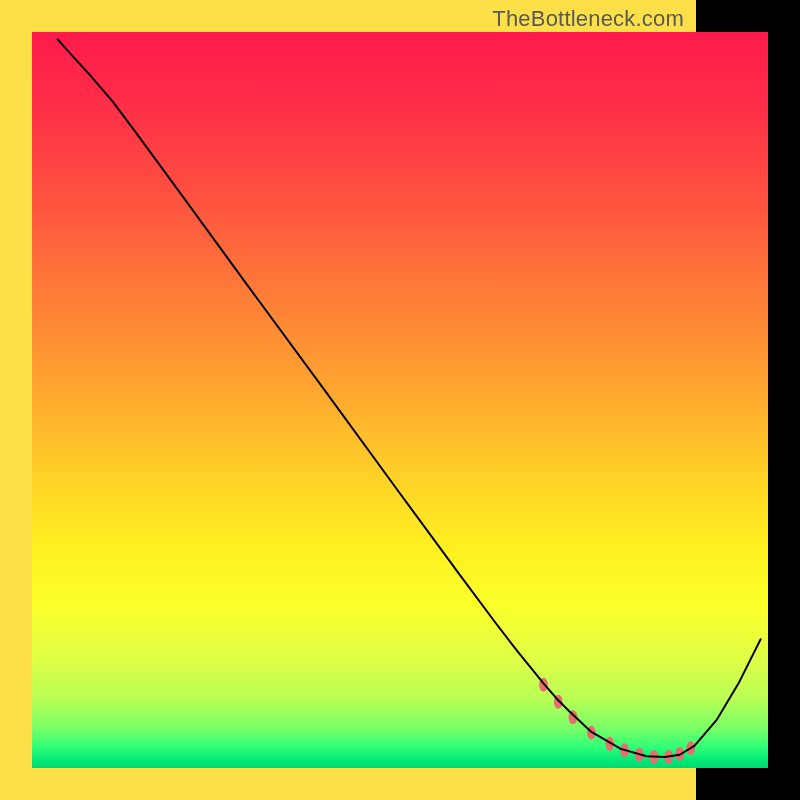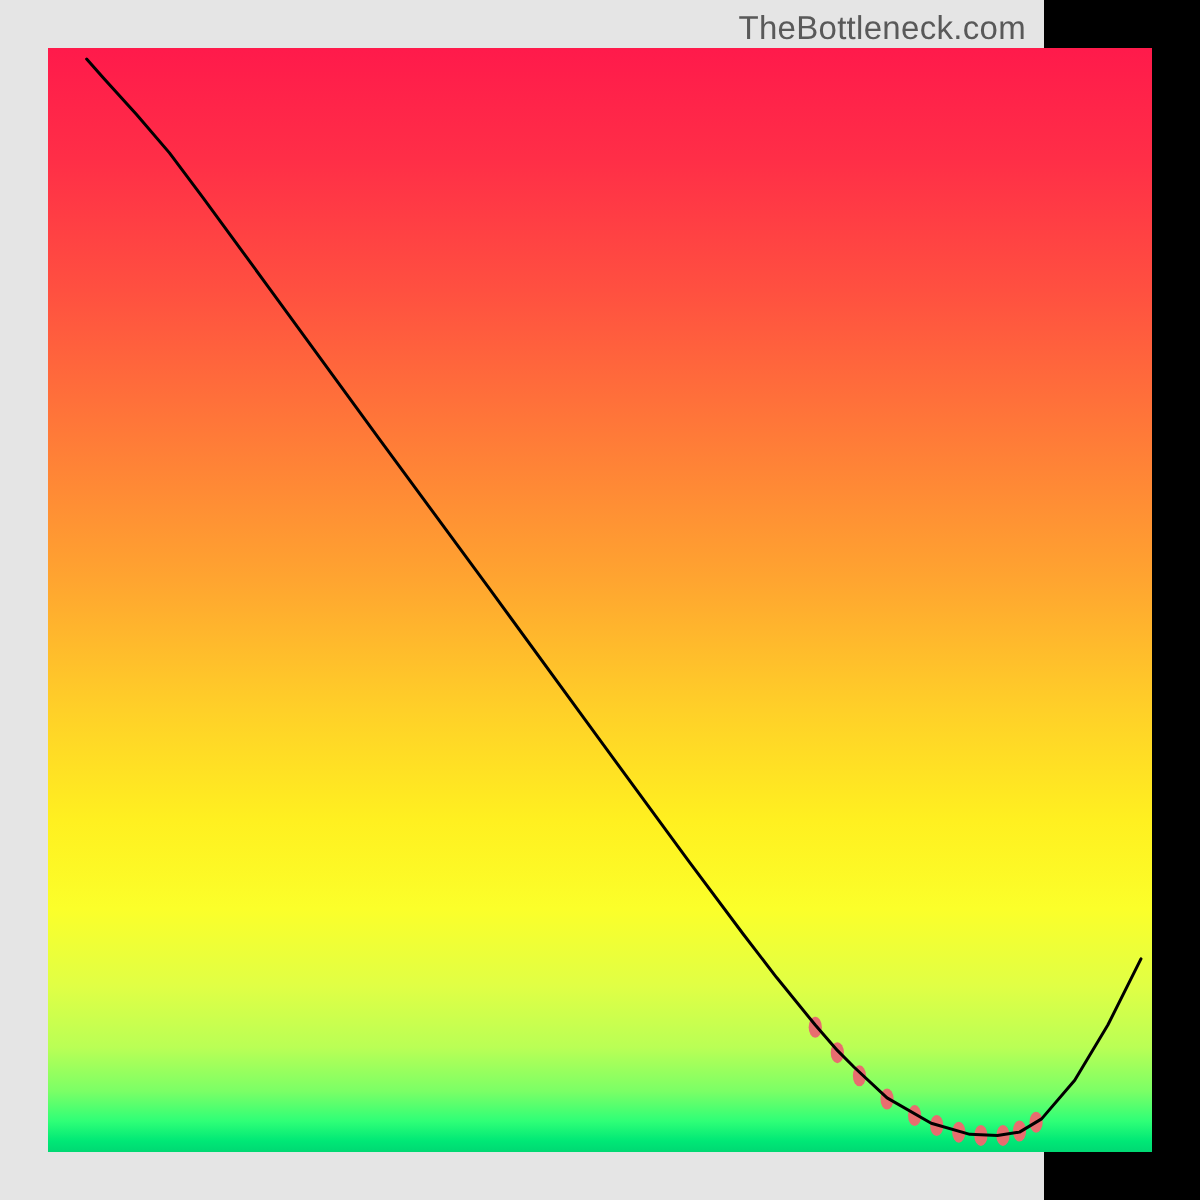--- a/index.html
+++ b/index.html
@@ -8,21 +8,21 @@
     width: 800px;
     height: 800px;
     overflow: hidden;
     background: #000;
     font-family: Arial, Helvetica, sans-serif;
   }
   .frame {
     position: relative;
     width: 696px;
     height: 800px;
-    background: #e5e5e5;
+    background: #fde047;
   }
   .watermark {
     position: absolute;
     top: 6px;
     right: 12px;
     color: #595959;
     font-size: 22px;
     font-weight: 400;
     letter-spacing: 0.2px;
     z-index: 30;

